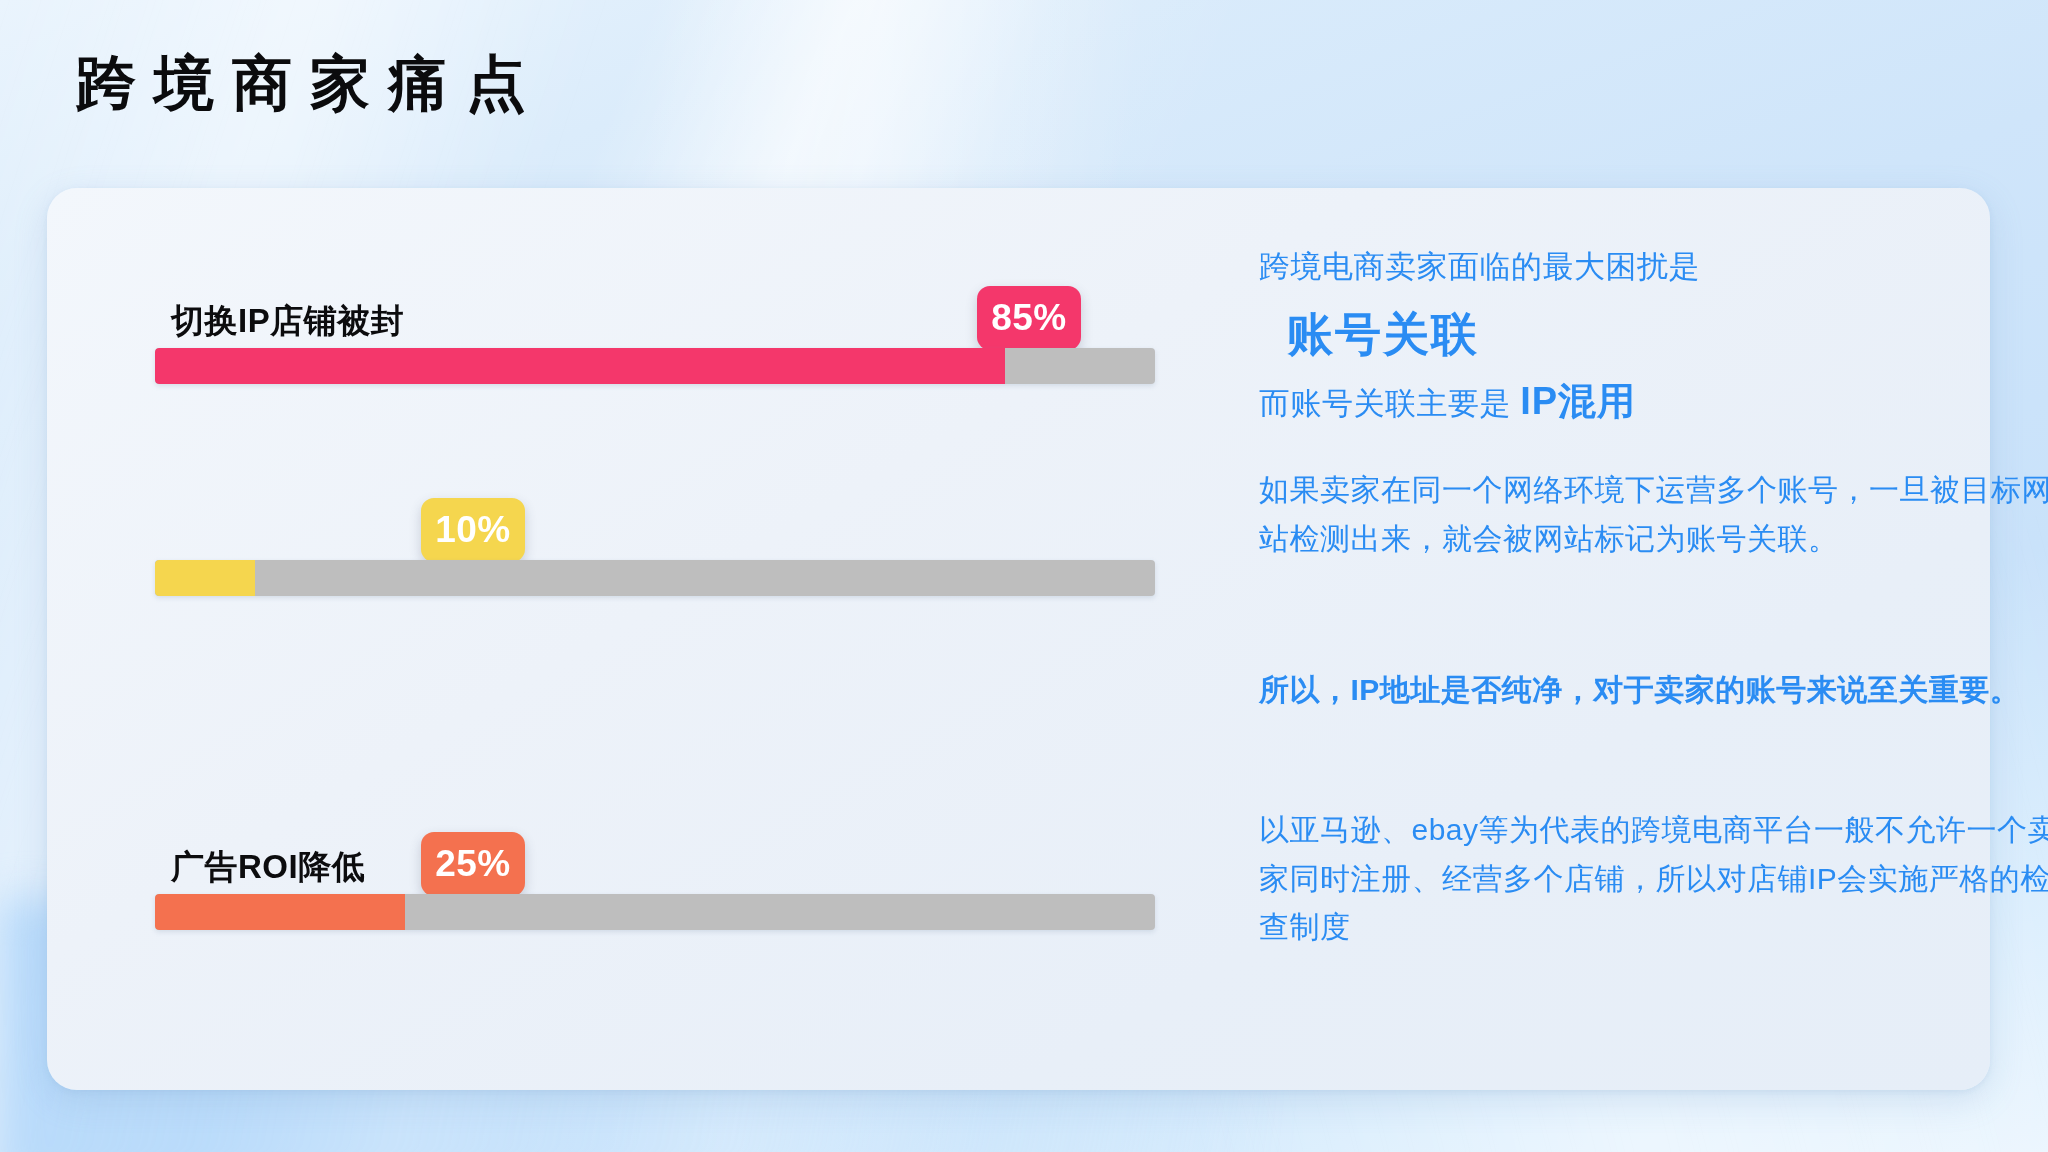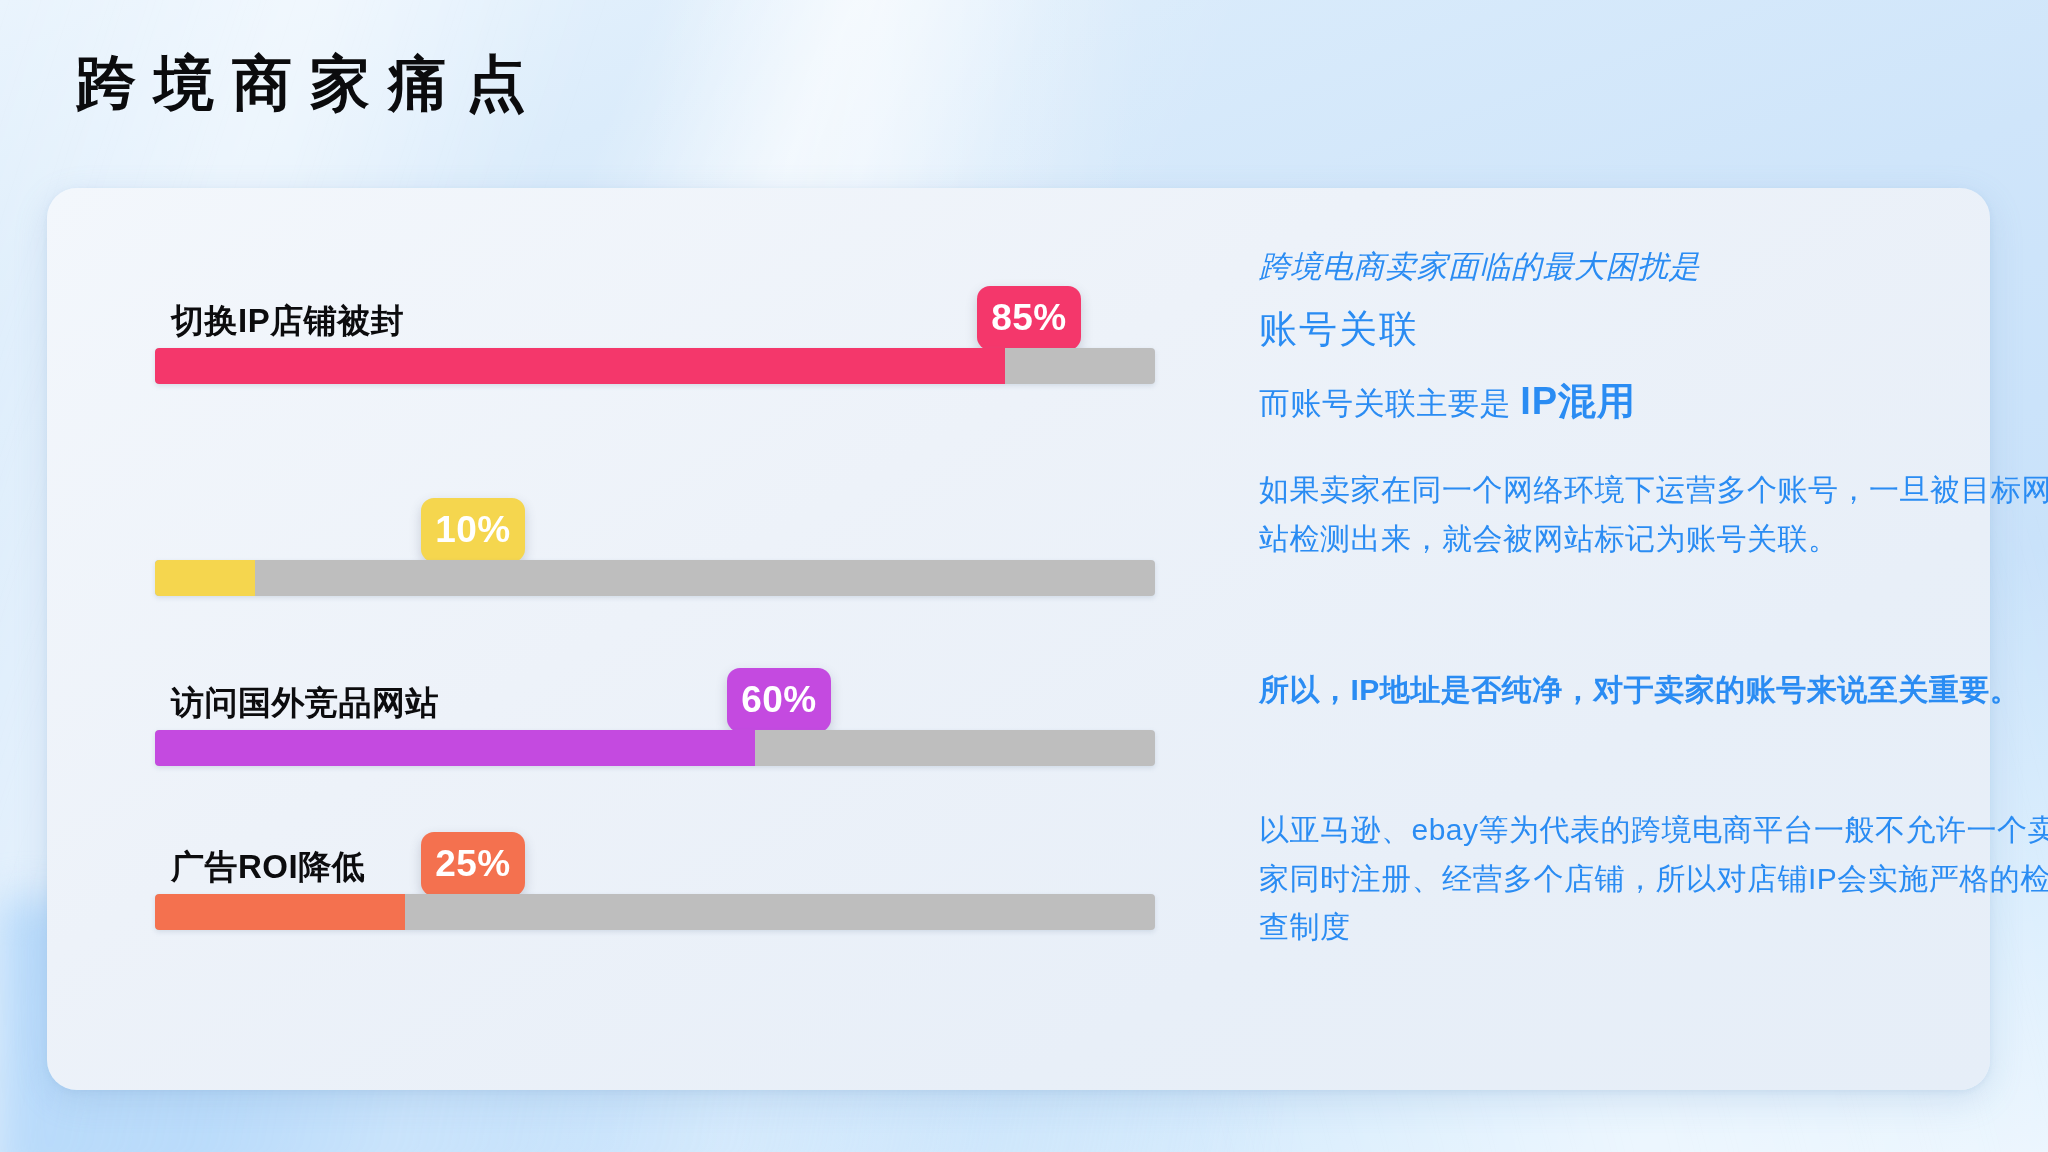--- a/index.html
+++ b/index.html
@@ -64,22 +64,22 @@
   }
   .bar-track{
     position:relative;height:36px;width:1000px;border-radius:4px;
     background:#bebebe;overflow:hidden;
     box-shadow:0 2px 5px rgba(120,140,170,.22);
   }
   .bar-fill{position:absolute;left:0;top:0;bottom:0;border-radius:4px 0 0 4px;}
 
   
   #text-panel .tx{position:absolute;left:52px;color:#2a8cf3;}
-  .t-lead{font-size:31px;line-height:1.35;letter-spacing:.5px;font-style:italic;}
-  .t-big{font-size:38px;font-weight:normal;letter-spacing:2px;}
+  .t-lead{font-size:31px;line-height:1.35;letter-spacing:.5px;}
+  .t-big{font-size:46px;font-weight:bold;letter-spacing:2px;margin-left:28px;}
   .t-mid{font-size:31px;letter-spacing:.5px;}
   .t-mid .strong{font-size:38px;font-weight:bold;letter-spacing:1px;}
   .t-para{font-size:30px;line-height:1.62;letter-spacing:.5px;width:820px;}
   .t-para.bold{font-weight:bold;}
 </style>
 </head>
 <body>
 
 <div id="bg">
   <div id="bg-streak-a"></div>
@@ -105,29 +105,20 @@
 
     <div class="bar-row" style="top:298px;">
       <div class="bar-head">
         <div class="bar-badge" id="badge1" style="background: rgb(245, 214, 78); left: 250px;">10%</div>
       </div>
       <div class="bar-track">
         <div class="bar-fill" id="fill1" style="width: 100px; background: rgb(245, 214, 78);"></div>
       </div>
     </div>
 
-    <div class="bar-row" style="top:468px;">
-      <div class="bar-head">
-        <div class="bar-label">访问国外竞品网站</div>
-        <div class="bar-badge" id="badge2" style="background: rgb(196, 74, 224); left: 556px;">60%</div>
-      </div>
-      <div class="bar-track">
-        <div class="bar-fill" id="fill2" style="width: 600px; background: rgb(196, 74, 224);"></div>
-      </div>
-    </div>
 
     <div class="bar-row" style="top:632px;">
       <div class="bar-head">
         <div class="bar-label">广告ROI降低</div>
         <div class="bar-badge" id="badge3" style="background: rgb(244, 113, 79); left: 250px;">25%</div>
       </div>
       <div class="bar-track">
         <div class="bar-fill" id="fill3" style="width: 250px; background: rgb(244, 113, 79);"></div>
       </div>
     </div>

